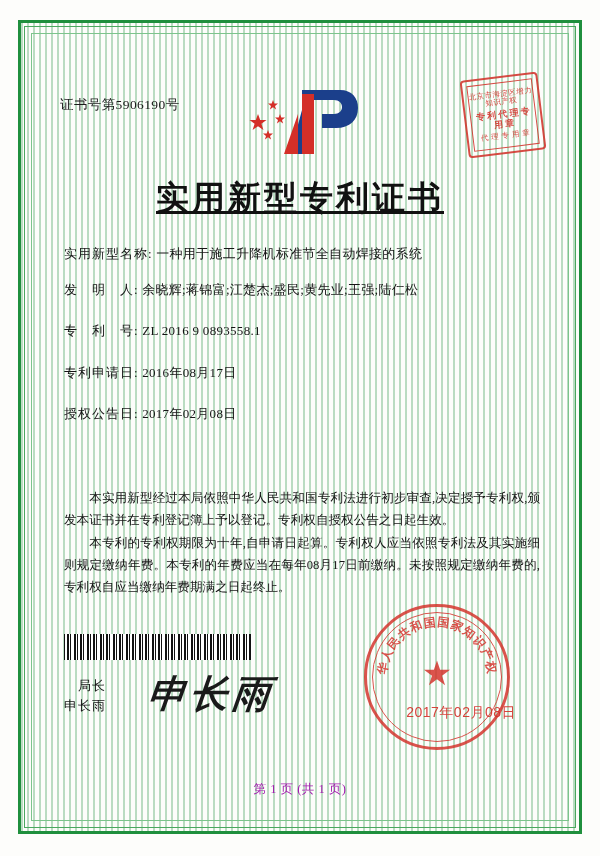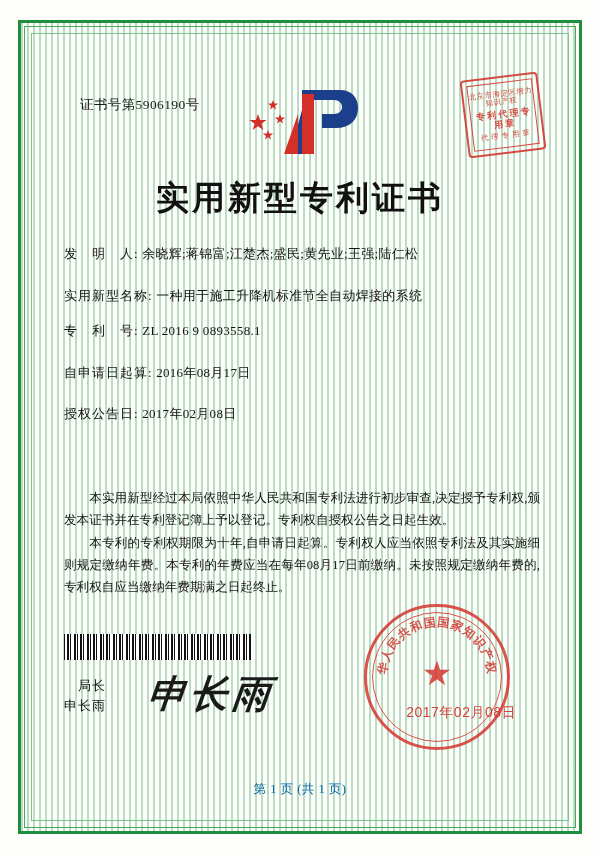--- a/index.html
+++ b/index.html
@@ -100,21 +100,20 @@
   .seal-square .l3 { font-size: 7.5px; letter-spacing: 0.5px; }
 
   
   .cert-no {
     position: absolute;
     left: 12px;
     top: 48px;
     font-size: 13.5px;
     color: #1a1a1a;
     letter-spacing: 0.4px;
-    padding-left: 20px;
   }
 
   
   .logo {
     position: absolute;
     left: 50%;
     top: 36px;
     transform: translateX(-50%);
     width: 120px;
     height: 78px;
@@ -124,20 +123,21 @@
   .title {
     position: absolute;
     left: 0;
     right: 0;
     top: 128px;
     text-align: center;
     font-size: 33px;
     font-weight: bold;
     letter-spacing: 3px;
     color: #111;
+    text-decoration: underline;
   }
 
   
   .fields {
     position: absolute;
     left: 16px;
     right: 10px;
     top: 196px;
   }
   .field-row {
@@ -264,21 +264,21 @@
   }
 
   
   .footer {
     position: absolute;
     left: 0;
     right: 0;
     bottom: 10px;
     text-align: center;
     font-size: 12.5px;
-    color: #0369a1;
+    color: #a21caf;
     letter-spacing: 0.5px;
   }
 </style>
 </head>
 <body>
 
 <div class="page">
 
   <div class="frame-outer"></div>
   <div class="frame-guilloche"></div>
@@ -308,34 +308,34 @@
       <div class="ring">
         <div class="l1">北京市海淀区增力知识产权</div>
         <div class="l2">专 利 代 理 专 用 章</div>
         <div class="l3">代 理 专 用 章</div>
       </div>
     </div>
 
     <div class="title">实用新型专利证书</div>
 
     <div class="fields">
+      <div class="field-row">
+        <span class="label">实用新型名称:</span>
+        <span class="value">一种用于施工升降机标准节全自动焊接的系统</span>
+      </div>
       <div class="field-row row-gap-lg">
         <span class="label">发　明　人:</span>
         <span class="value">余晓辉;蒋锦富;江楚杰;盛民;黄先业;王强;陆仁松</span>
       </div>
-      <div class="field-row">
-        <span class="label">实用新型名称:</span>
-        <span class="value">一种用于施工升降机标准节全自动焊接的系统</span>
-      </div>
       <div class="field-row row-gap-lg">
         <span class="label">专　利　号:</span>
         <span class="value">ZL 2016 9 0893558.1</span>
       </div>
       <div class="field-row row-gap-lg">
-        <span class="label">自申请日起算:</span>
+        <span class="label">专利申请日:</span>
         <span class="value">2016年08月17日</span>
       </div>
       <div class="field-row">
         <span class="label">授权公告日:</span>
         <span class="value">2017年02月08日</span>
       </div>
     </div>
 
     <div class="paras">
       <p>本实用新型经过本局依照中华人民共和国专利法进行初步审查,决定授予专利权,颁发本证书并在专利登记簿上予以登记。专利权自授权公告之日起生效。</p>

